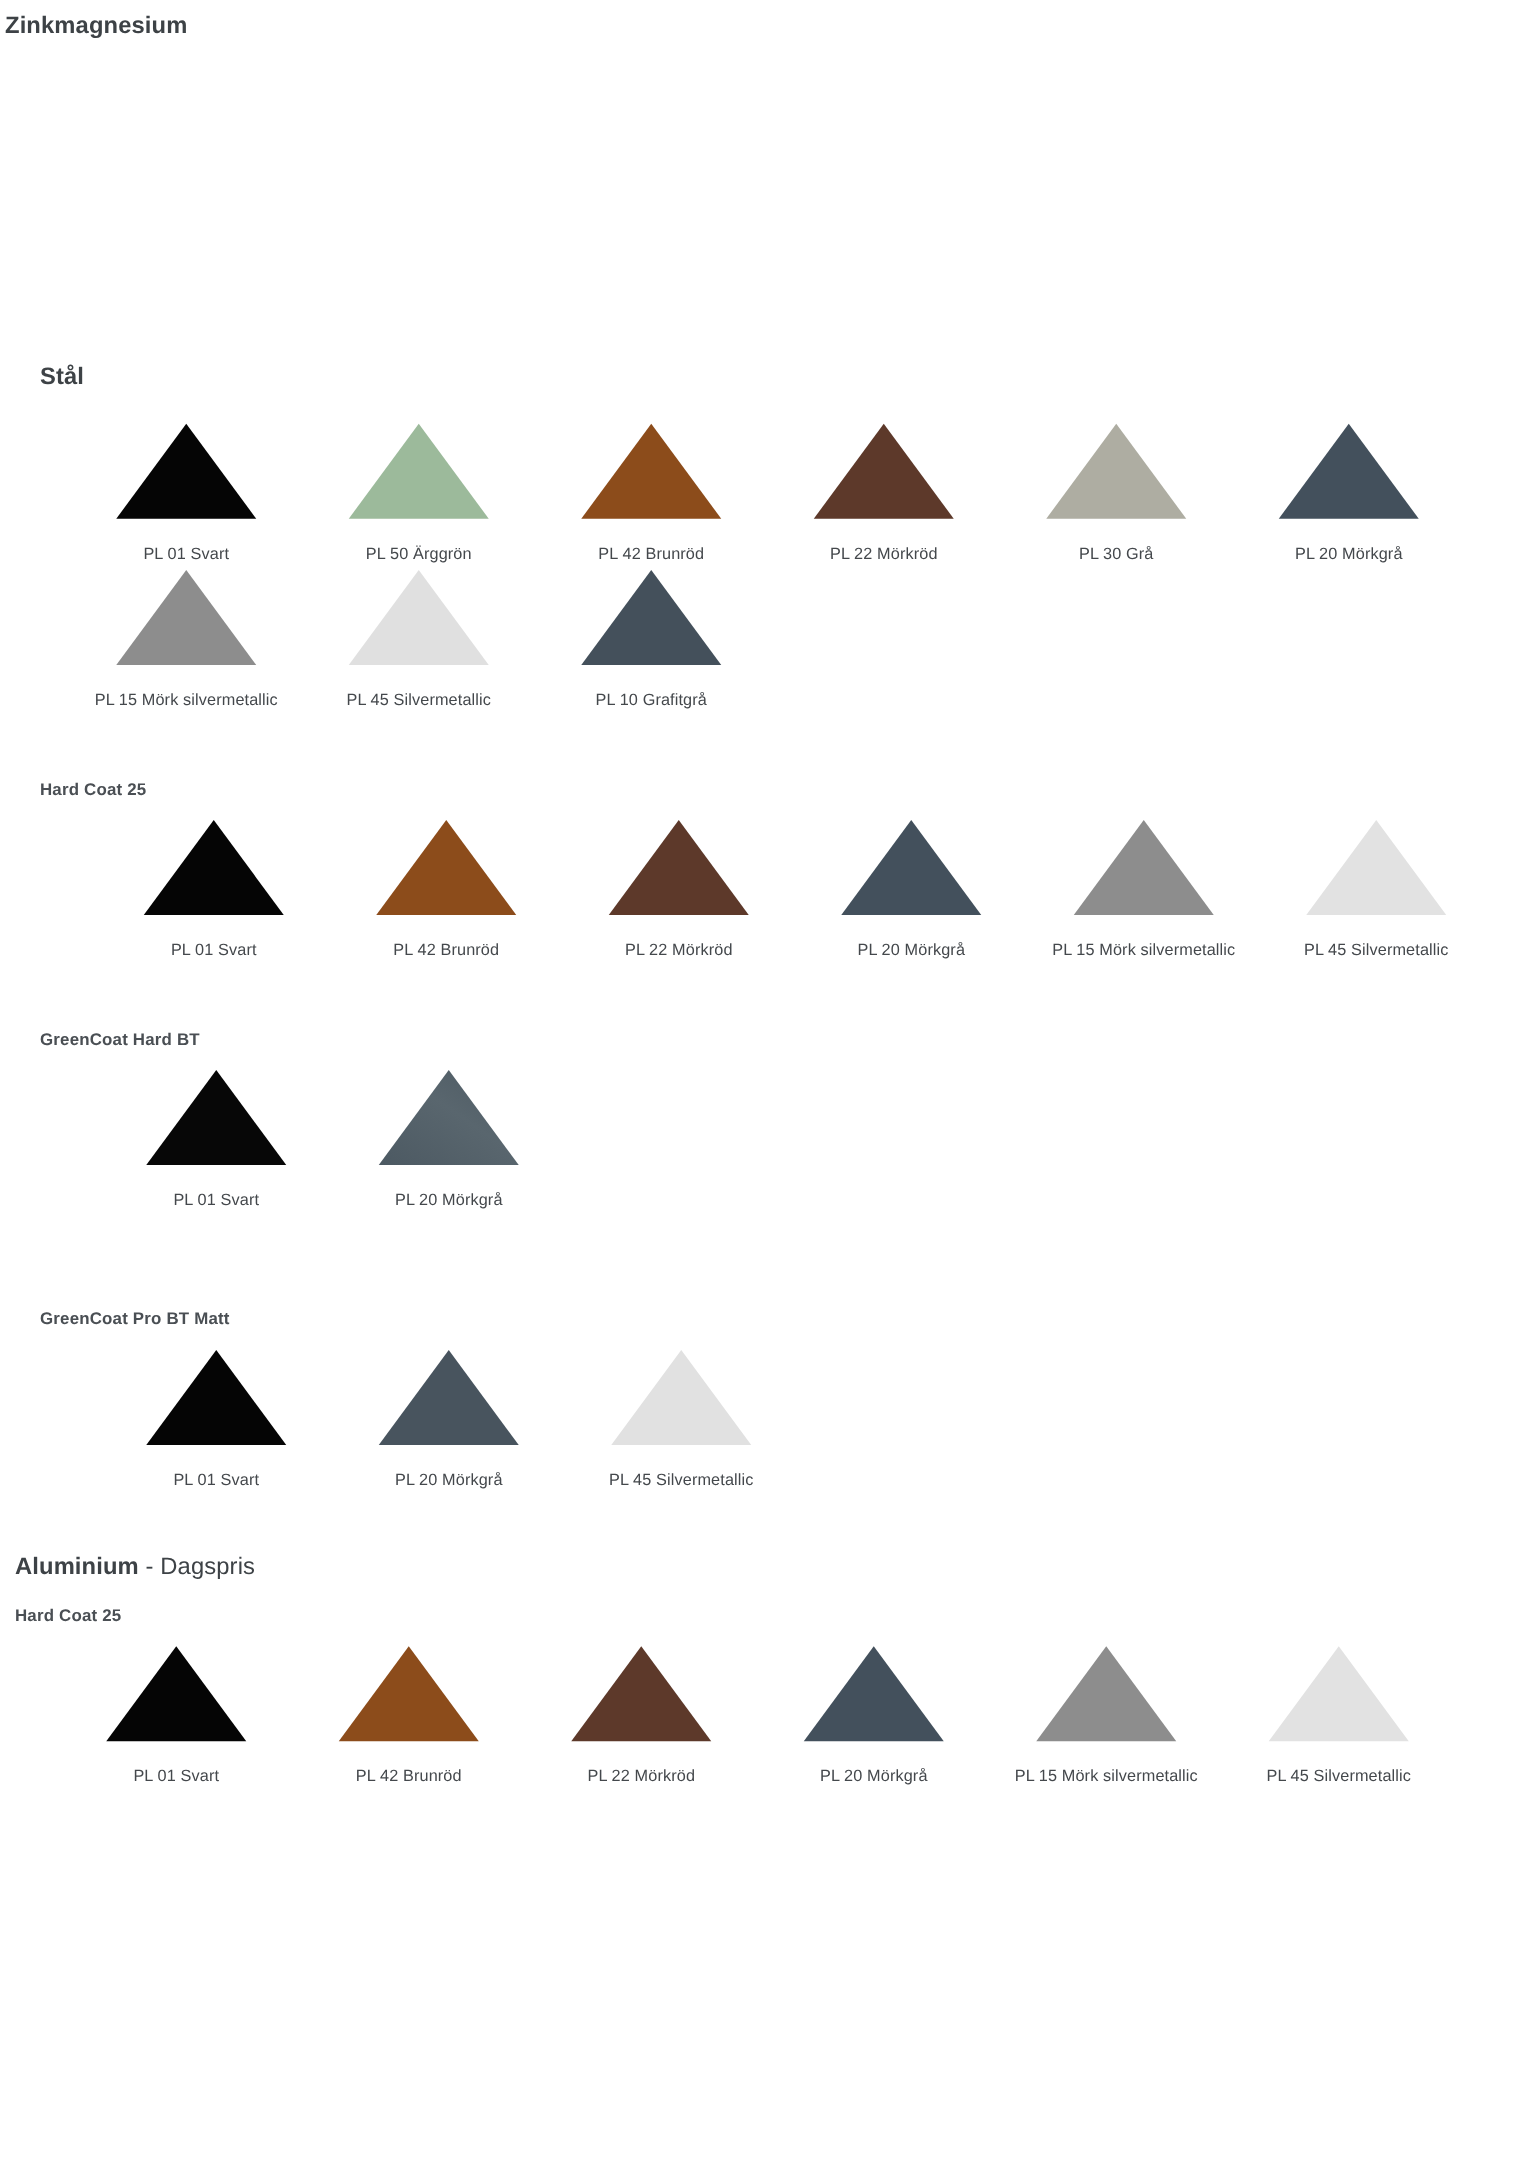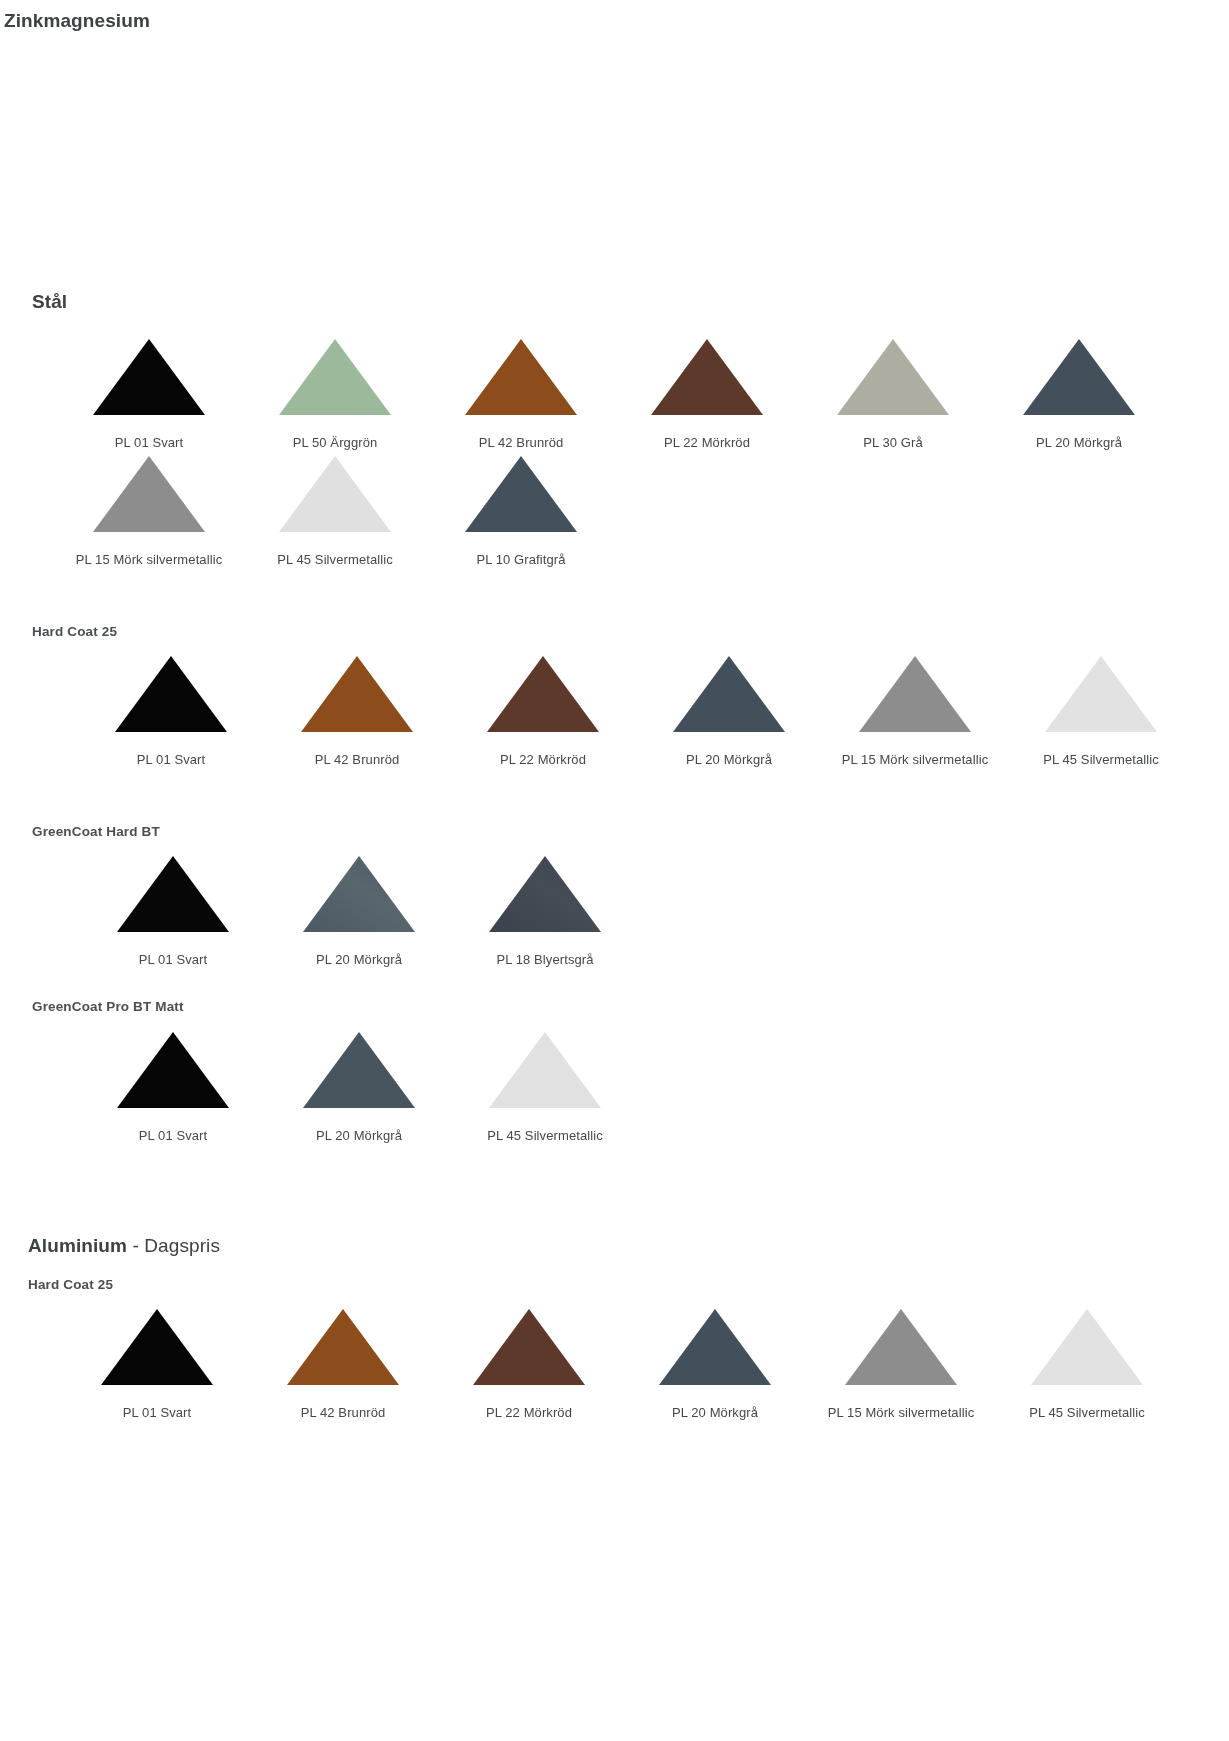--- a/index.html
+++ b/index.html
@@ -243,38 +243,23 @@
                       <stop offset="0%" stop-color="#4c5962"></stop>
                       <stop offset="55%" stop-color="#59666e"></stop>
                       <stop offset="100%" stop-color="#4c5962"></stop>
                     </linearGradient>
                   </defs>
                   <polygon points="58,2 114,78 2,78" fill="url(#g_u18)"></polygon>
                 </svg>
               </span>
               <span class="swatch-label">PL 20 Mörkgrå</span>
             </div>
-            <div class="swatch">
-              <span class="tri-wrap">
-                <svg viewBox="0 0 116 80" xmlns="http://www.w3.org/2000/svg" aria-hidden="true">
-                  <defs>
-                    <linearGradient id="g_u19" x1="0" y1="1" x2="1" y2="0">
-                      <stop offset="0%" stop-color="#3c424c"></stop>
-                      <stop offset="55%" stop-color="#464c56"></stop>
-                      <stop offset="100%" stop-color="#3c424c"></stop>
-                    </linearGradient>
-                  </defs>
-                  <polygon points="58,2 114,78 2,78" fill="url(#g_u19)"></polygon>
-                </svg>
-              </span>
-              <span class="swatch-label">PL 18 Blyertsgrå</span>
-            </div>
-          </div>
-        </div>
-        <div class="group" style="margin-top:32px;">
+          </div>
+        </div>
+        <div class="group" style="margin-top:80px;">
           <h3 class="coating-heading">GreenCoat Pro BT Matt</h3>
           <div class="swatch-row grid" style="margin-left:48px;">
             <div class="swatch">
               <span class="tri-wrap">
                 <svg viewBox="0 0 116 80" xmlns="http://www.w3.org/2000/svg" aria-hidden="true">
                   <polygon points="58,2 114,78 2,78" fill="#050505"></polygon>
                 </svg>
               </span>
               <span class="swatch-label">PL 01 Svart</span>
             </div>
@@ -290,21 +275,21 @@
               <span class="tri-wrap">
                 <svg viewBox="0 0 116 80" xmlns="http://www.w3.org/2000/svg" aria-hidden="true">
                   <polygon points="58,2 114,78 2,78" fill="#e1e1e1"></polygon>
                 </svg>
               </span>
               <span class="swatch-label">PL 45 Silvermetallic</span>
             </div>
           </div>
         </div>
       </section>
-      <section class="block" style="padding-left:28px; margin-top:92px;">
+      <section class="block" style="padding-left:12px; margin-top:52px;">
         <h2 class="material-heading"><span>Aluminium</span><span class="suffix"> -  Dagspris</span></h2>
         <div class="group" style="margin-top:19px;">
           <h3 class="coating-heading">Hard Coat 25</h3>
           <div class="swatch-row grid" style="margin-left:36px;">
             <div class="swatch">
               <span class="tri-wrap">
                 <svg viewBox="0 0 116 80" xmlns="http://www.w3.org/2000/svg" aria-hidden="true">
                   <polygon points="58,2 114,78 2,78" fill="#050505"></polygon>
                 </svg>
               </span>

